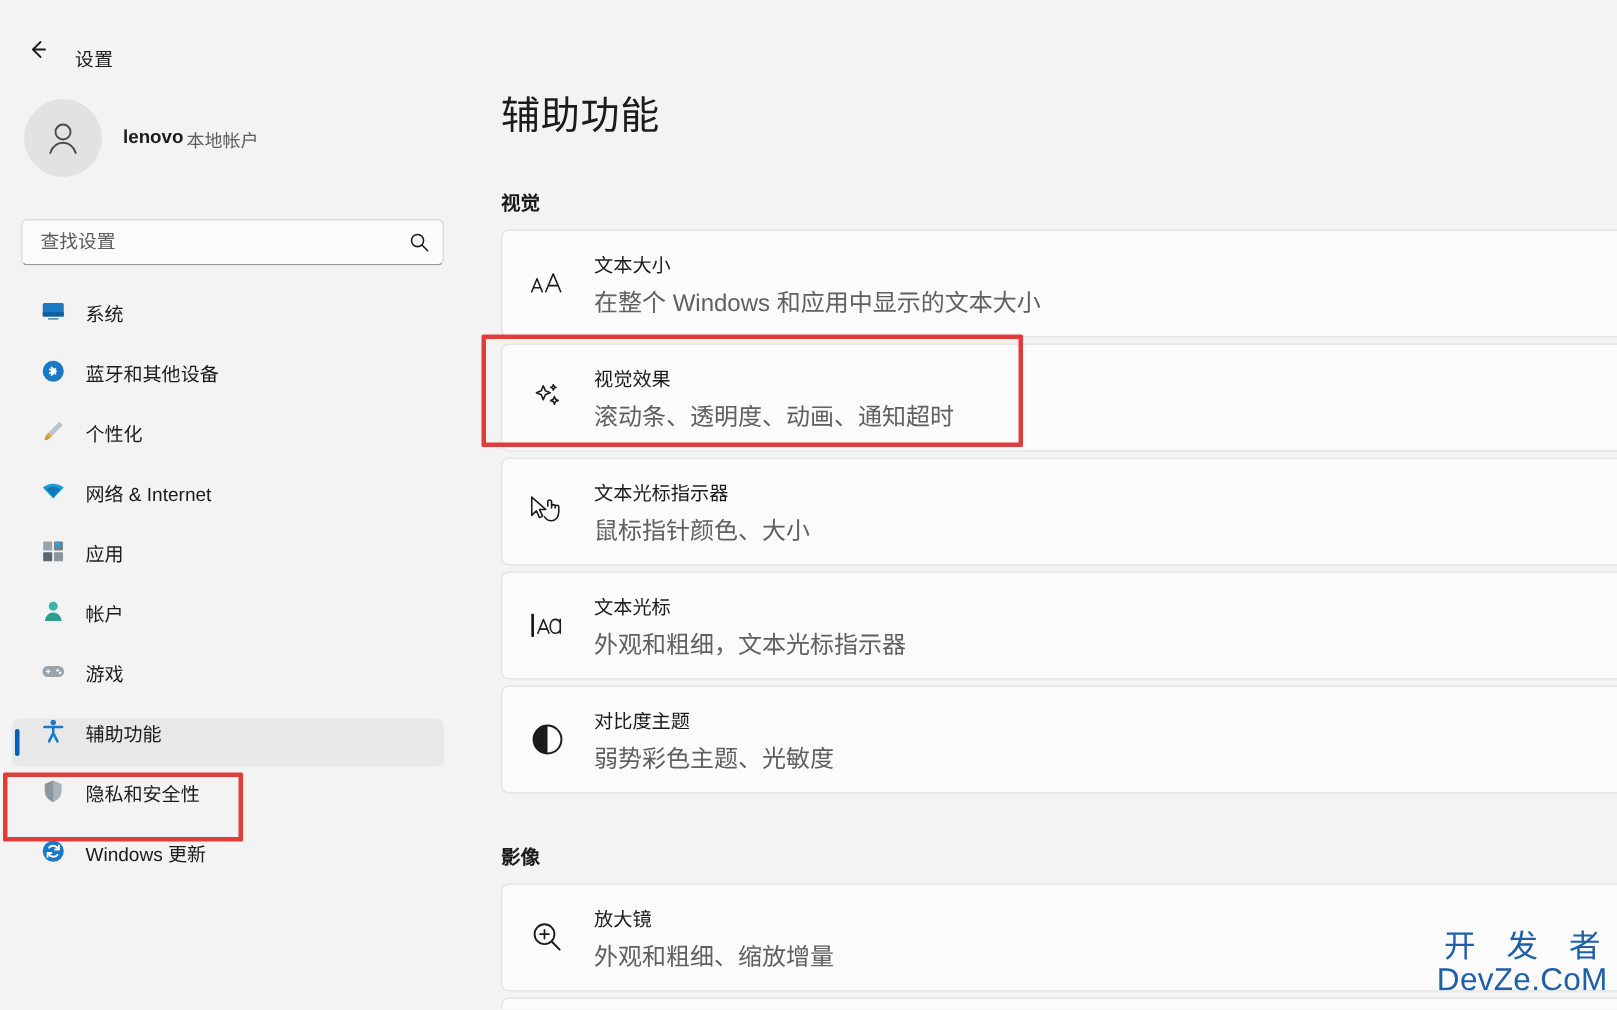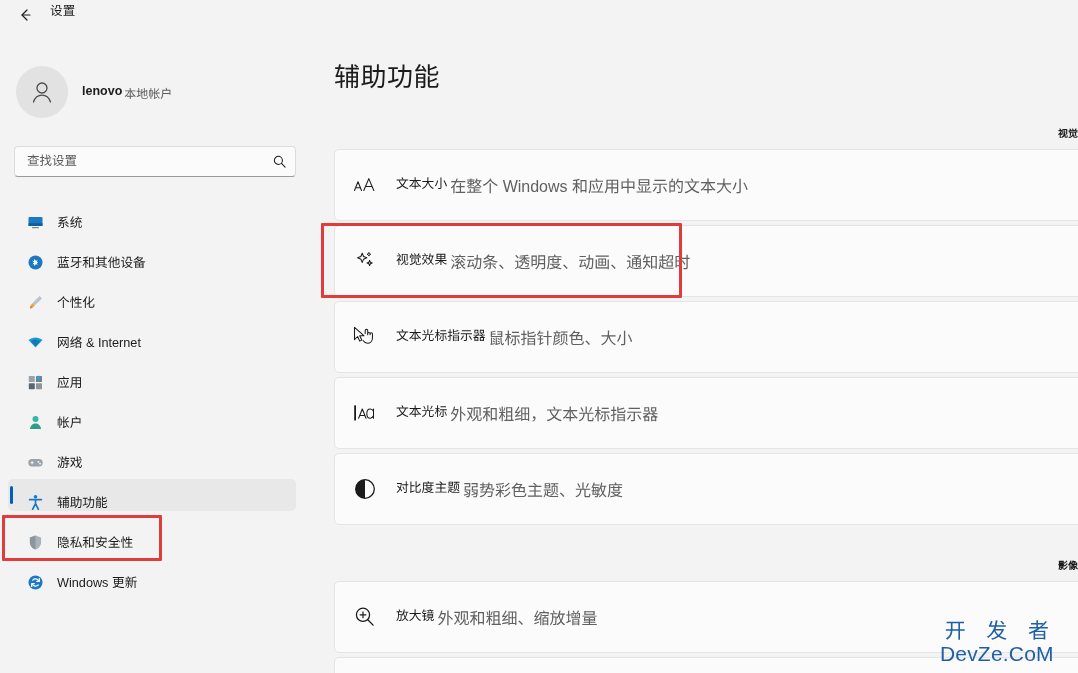--- a/index.html
+++ b/index.html
@@ -28,21 +28,21 @@
     width: 312px;
     flex: 0 0 312px;
     height: 673px;
     background: #f3f3f3;
     position: relative;
   }
 
   .titlebar {
     height: 48px;
     display: flex;
-    align-items: flex-start;
+    align-items: flex-end;
     padding-left: 10px;
     gap: 10px;
   }
   .back-btn {
     width: 30px; height: 30px;
     display: flex; align-items: center; justify-content: center;
     border-radius: 4px;
     color: #1b1b1b;
     cursor: default;
   }
@@ -106,21 +106,21 @@
   
   .navlist {
     margin-top: 22px;
     padding: 0 16px 0 8px;
     position: relative;
   }
   .navitem {
     position: relative;
     height: 32px;
     display: flex;
-    align-items: flex-end;
+    align-items: flex-start;
     gap: 13px;
     padding-left: 19px;
     margin-bottom: 8px;
     border-radius: 5px;
     cursor: default;
   }
   .navitem .nav-ico {
     width: 17px; height: 17px;
     flex: 0 0 17px;
     display: flex; align-items: center; justify-content: center;
@@ -152,25 +152,24 @@
     overflow: hidden;
     padding-left: 10px;
   }
   .page-title {
     font-size: 26px;
     color: #1b1b1b;
     margin: 56px 0 0 12px;
     letter-spacing: .5px;
   }
   .section-head {
-    font-size: 10px;
+    font-size: 13px;
     font-weight: 700;
     color: #1b1b1b;
     margin: 32px 0 9px 12px;
-    text-align: right;
   }
   .cards { padding-left: 12px; }
   .card {
     background: #fbfbfb;
     border: 1px solid #e5e5e5;
     border-radius: 5px;
     height: 72px;
     margin-bottom: 4px;
     display: flex;
     align-items: center;
@@ -178,21 +177,21 @@
     gap: 18px;
     width: 760px;
     cursor: default;
   }
   .card-ico {
     width: 26px; height: 26px;
     flex: 0 0 26px;
     display: flex; align-items: center; justify-content: center;
     color: #1b1b1b;
   }
-  .card-txt { display: flex; flex-direction: row; gap: 3px; }
+  .card-txt { display: flex; flex-direction: column; gap: 3px; }
   .card-title {
     font-size: 12.8px;
     color: #1b1b1b;
   }
   .card-sub {
     font-size: 16px;
     color: #606060;
   }
 
   
@@ -202,21 +201,21 @@
     pointer-events: none;
     z-index: 40;
     border-radius: 1px;
   }
   #anno-sidebar { left: 2px; top: 515px; width: 160px; height: 46px; }
   #anno-card    { left: 321px; top: 223px; width: 361px; height: 75px; }
 
   
   #watermark {
     position: absolute;
-    right: 22px;
+    right: 4px;
     bottom: 8px;
     z-index: 50;
     text-align: center;
     color: #1f5fa8;
     user-select: none;
   }
   #watermark .wm-cn {
     font-size: 21px;
     letter-spacing: 7px;
     line-height: 1.1;

